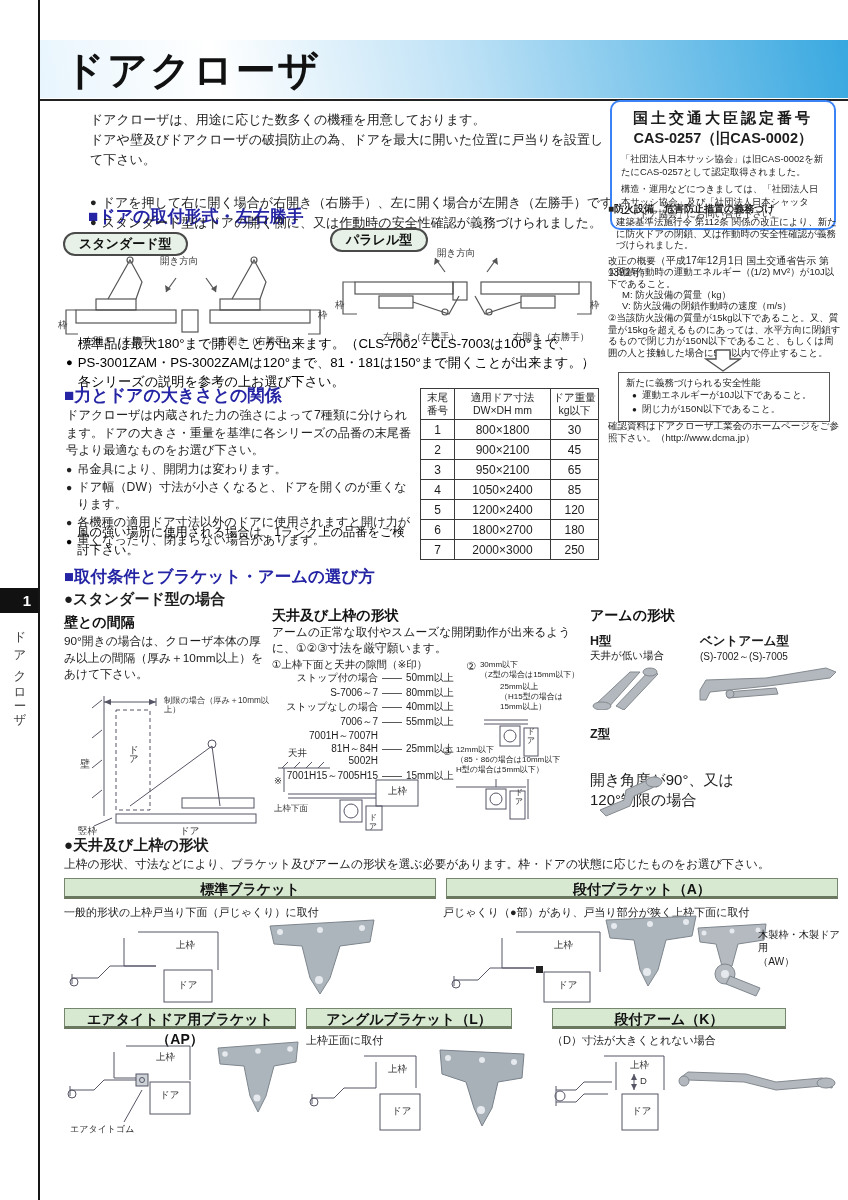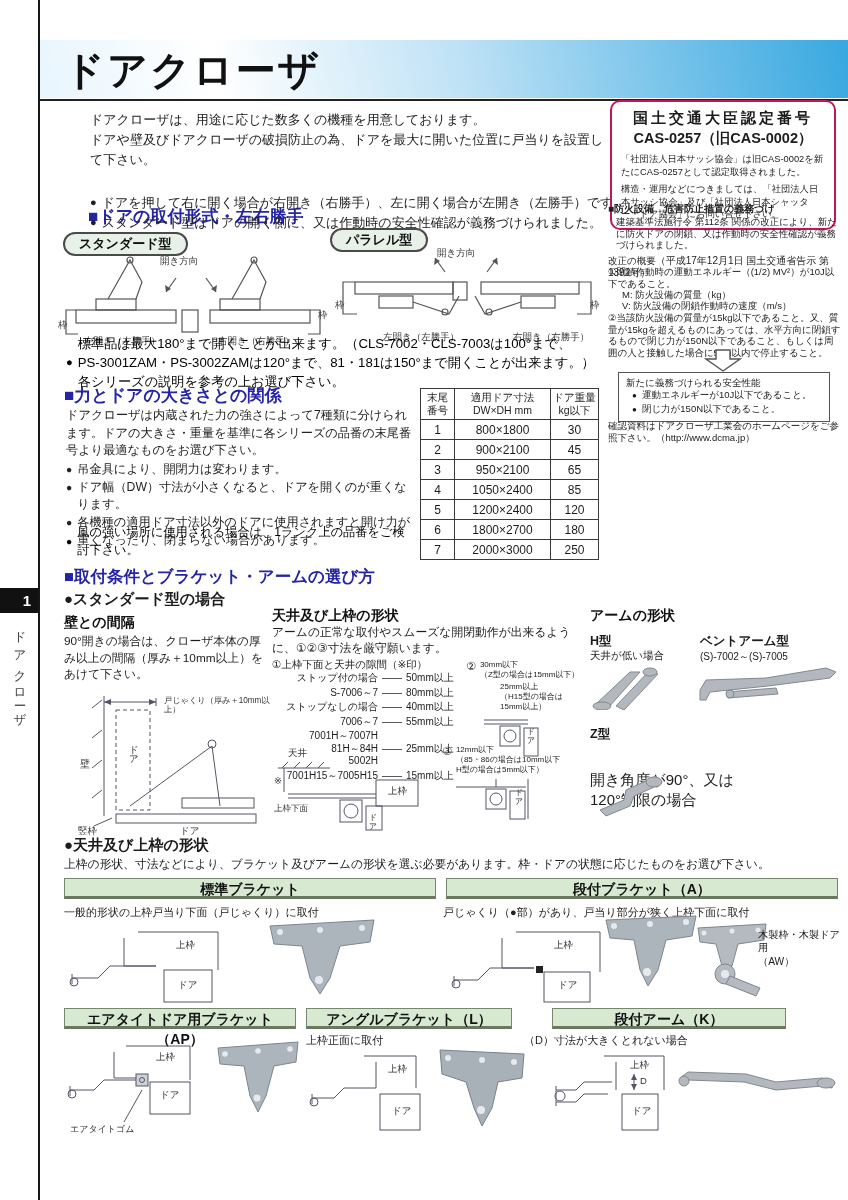--- a/index.html
+++ b/index.html
@@ -19,21 +19,21 @@
   .blt{display:flex;}
   .blt::before{content:"●";font-size:0.85em;margin-right:5px;line-height:1.7;}
   .body13{font-size:13px;line-height:1.55;color:#222;}
   .body12{font-size:12.2px;line-height:1.45;color:#222;}
   .pill{display:inline-block;border:2px solid #4a4a4a;border-radius:14px;background:#e7f1e7;
         font-weight:bold;font-size:13px;padding:1px 14px;color:#111;}
   .dtable{border-collapse:collapse;text-align:center;background:#fff;}
   .dtable th,.dtable td{border:1px solid #3a3a3a;}
   .dtable th{font-weight:normal;font-size:10.5px;line-height:1.25;padding:2px 1px;}
   .dtable td{font-size:12px;padding:2.5px 2px;}
-  .cert-box{position:absolute;left:610px;top:100px;width:226px;border:2px solid #be185d;border-radius:10px;padding:7px 9px;box-sizing:border-box;background:#fff;}
+  .cert-box{position:absolute;left:610px;top:100px;width:226px;border:2px solid #3b82f6;border-radius:10px;padding:7px 9px;box-sizing:border-box;background:#fff;}
   .cert-title{font-size:15px;font-weight:bold;text-align:center;letter-spacing:3px;}
   .cert-num{font-size:14.5px;font-weight:bold;text-align:center;margin-top:1px;}
   .cert-body{font-size:9.3px;line-height:1.35;margin-top:5px;color:#222;}
   .fire{font-size:9.5px;line-height:1.22;color:#222;}
   .safety-box{position:absolute;left:618px;top:372px;width:212px;border:1px solid #555;padding:4px 7px;box-sizing:border-box;font-size:9.5px;line-height:1.3;}
   .gbar{position:absolute;height:21px;background:#d8e9d2;border:1px solid #77876f;border-bottom:3px solid #69785f;
         text-align:center;font-weight:bold;font-size:14px;line-height:20px;box-sizing:border-box;color:#111;}
   .cap{font-size:11px;color:#222;}
   .dlabel{position:absolute;font-size:9.5px;color:#333;line-height:1.15;}
   svg{display:block;}
@@ -257,21 +257,21 @@
         <circle cx="148" cy="56" r="4"></circle>
         <rect x="118" y="110" width="72" height="10"></rect>
         <rect x="52" y="126" width="140" height="9"></rect>
         <path d="M30,138 l18,-8"></path>
       </g>
       <g fill="#556">
           <polygon points="40,14 47,11 47,17"></polygon>
           <polygon points="92,14 85,11 85,17"></polygon>
         </g>
     </svg>
-    <div class="dlabel" style="left:100px;top:8px;font-size:8.2px;">戸じゃくり（厚み＋10mm以上）</div>
+    <div class="dlabel" style="left:100px;top:8px;font-size:8.2px;">制限の場合（厚み＋10mm以上）</div>
     <div class="dlabel vtext" style="left:64px;top:50px;">ドア</div>
     <div class="dlabel" style="left:16px;top:70px;font-size:10px;">壁</div>
     <div class="dlabel" style="left:14px;top:138px;">竪枠</div>
     <div class="dlabel" style="left:116px;top:138px;">ドア</div>
   </div>
 
   <div class="abs h3col" style="left:272px;top:607px;">天井及び上枠の形状</div>
   <div class="abs" style="left:272px;top:625px;width:312px;font-size:11.8px;line-height:1.35;">アームの正常な取付やスムーズな開閉動作が出来るように、①②③寸法を厳守願います。</div>
   <div class="abs" style="left:272px;top:658px;font-size:10.5px;">①上枠下面と天井の隙間（※印）</div>
   <div class="abs" style="left:278px;top:672px;width:188px;font-size:10px;line-height:1.25;">
@@ -534,21 +534,21 @@
       <polygon points="8,6 92,10 90,34 66,38 60,64 50,82 42,64 34,38 10,30"></polygon>
     </g>
     <g fill="#e6eaee">
         <circle cx="16" cy="14" r="3"></circle>
         <circle cx="50" cy="16" r="3"></circle>
         <circle cx="82" cy="18" r="3"></circle>
         <circle cx="49" cy="66" r="4"></circle>
       </g>
   </svg>
 
-  <div class="abs cap" style="left:524px;top:1033px;">（D）寸法が大きくとれない場合</div>
+  <div class="abs cap" style="left:552px;top:1033px;">（D）寸法が大きくとれない場合</div>
   <div class="abs" style="left:552px;top:1050px;width:120px;height:85px;">
     <svg width="120" height="85" viewBox="0 0 120 85">
       <g stroke="#556" fill="none" stroke-width="1">
         <path d="M4,40 h20 l8,-8 h28"></path>
         <path d="M4,52 h20 l8,-8 h24"></path>
         <circle cx="8" cy="46" r="5"></circle>
           <line x1="4" y1="36" x2="4" y2="56"></line>
         <path d="M52,6 h60 v34"></path>
         <line x1="64" y1="12" x2="64" y2="40"></line>
         <rect x="70" y="44" width="36" height="36"></rect>

